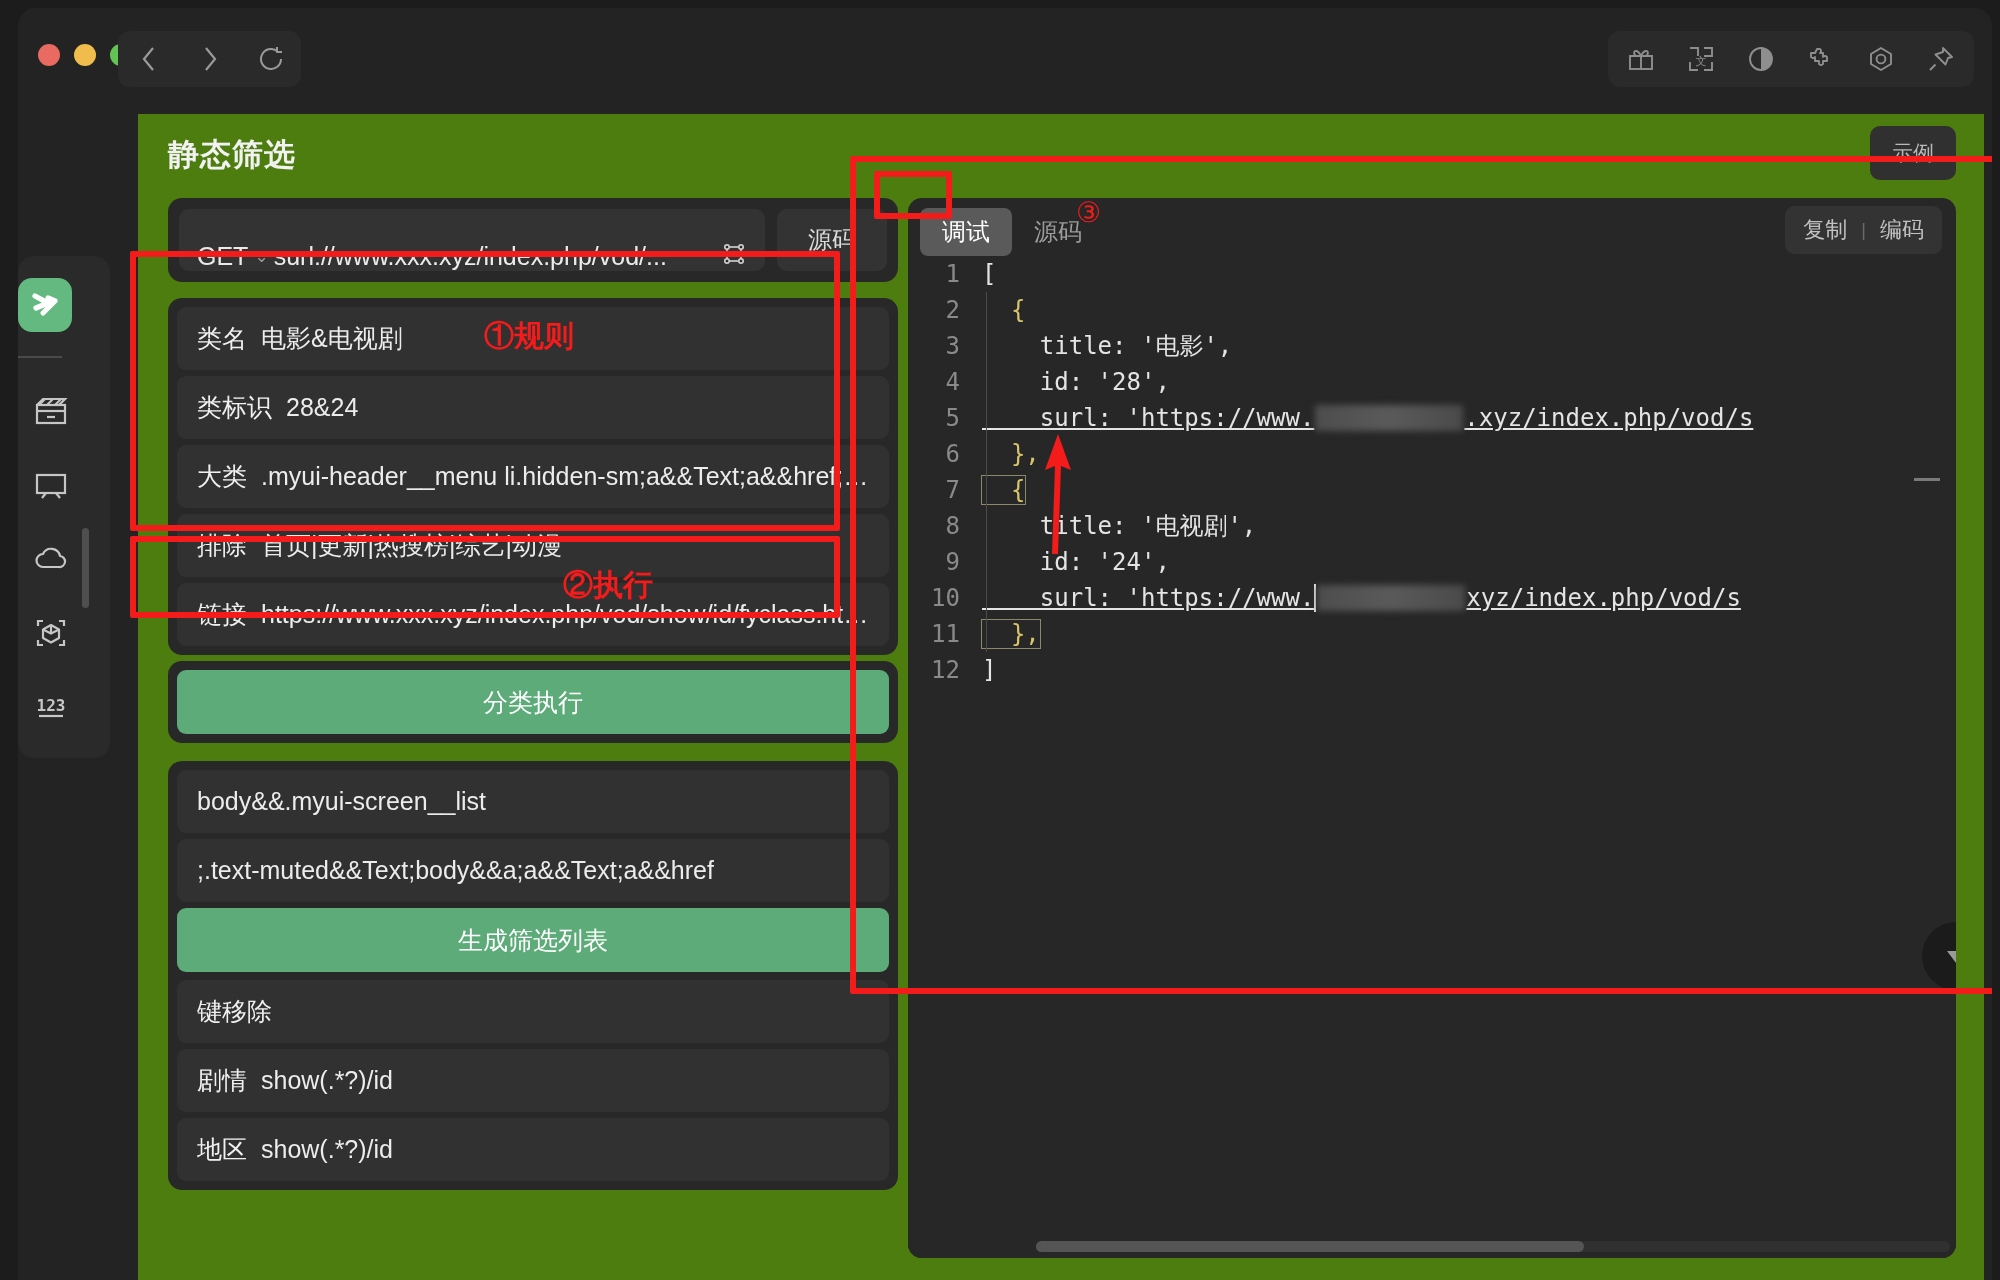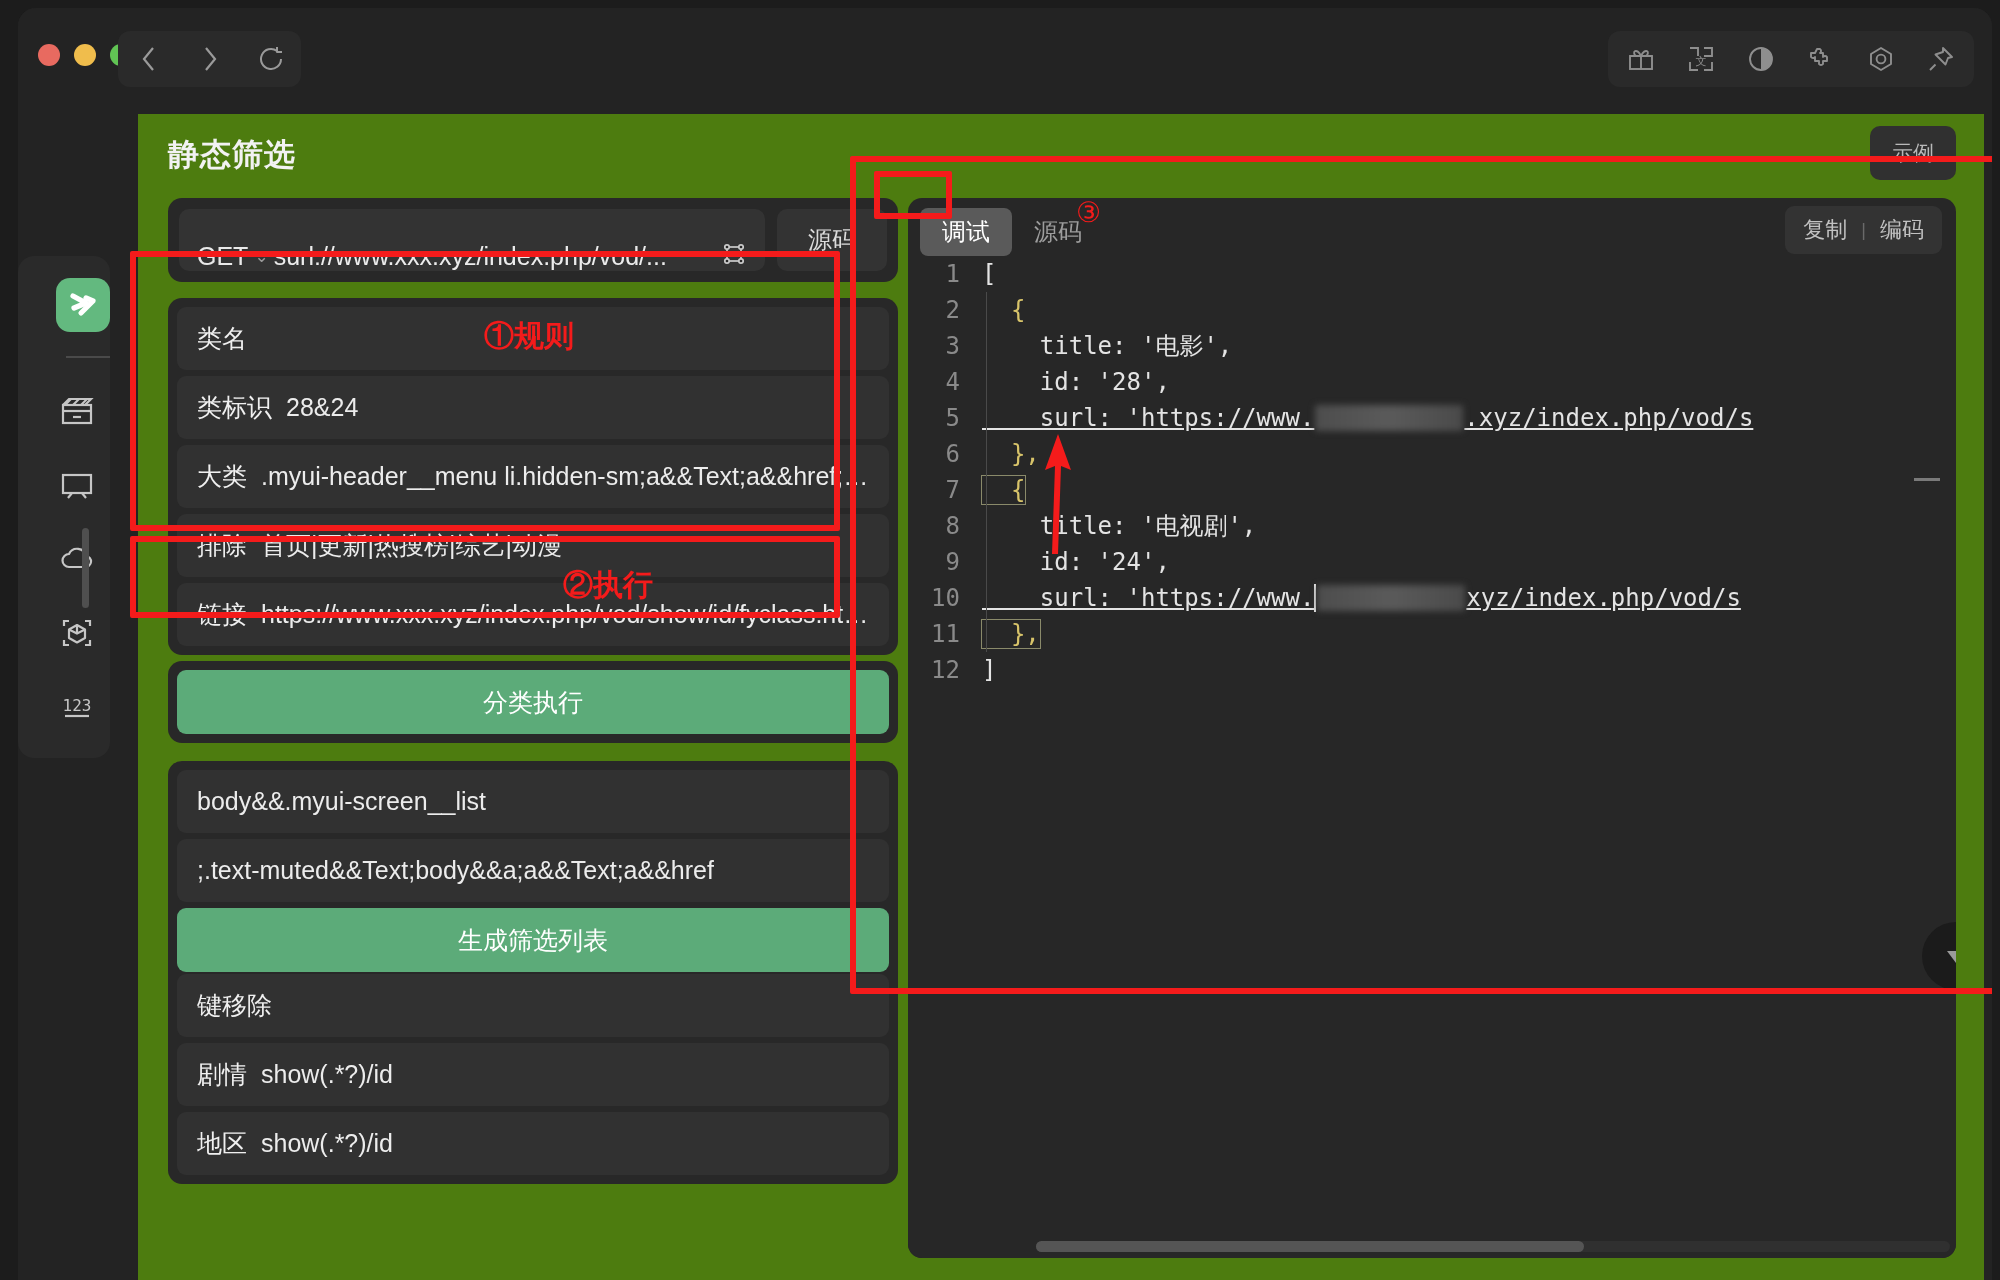--- a/index.html
+++ b/index.html
@@ -59,22 +59,23 @@
   
   .sidebar {
     position: absolute; left: 0; top: 248px;
     width: 92px; bottom: 0;
     background: #232323;
   }
   .sidebar-inner {
     position: absolute; left: 0; top: 0; width: 92px; height: 502px;
     background: #2a2a2a;
     border-radius: 16px;
-    display: flex; flex-direction: column; align-items: flex-end;
+    display: flex; flex-direction: column; align-items: flex-start;
     padding-top: 22px;
+    font-weight: bold;
   }
   .logo {
     width: 54px; height: 54px; border-radius: 14px;
     background: #63b97f;
     display: flex; align-items: center; justify-content: center;
   }
   .sb-divider { width: 44px; height: 2px; background: #4a4a4a; margin: 24px 0 16px; }
   .sb-item {
     width: 66px; height: 74px;
     display: flex; align-items: center; justify-content: center;
@@ -438,20 +439,21 @@
                     <circle cx="20" cy="20" r="2.2" fill="#282828"></circle>
                   </svg>
             </span>
           </div>
           <button class="src-btn">源码</button>
         </div>
 
         <div class="rule-card">
           <div class="row">
             <span class="row-label">类名</span>
+            <span class="row-value">电影&amp;电视剧</span>
           </div>
           <div class="row">
             <span class="row-label">类标识</span>
             <span class="row-value">28&amp;24</span>
           </div>
           <div class="row">
             <span class="row-label">大类</span>
             <span class="row-value">.myui-header__menu li.hidden-sm;a&amp;&amp;Text;a&amp;&amp;href;/ty...</span>
           </div>
           <div class="row">
@@ -468,21 +470,21 @@
           <button class="green-btn">分类执行</button>
         </div>
 
         <div class="group2">
           <div class="row">
             <span class="row-value mono">body&amp;&amp;.myui-screen__list</span>
           </div>
           <div class="row">
             <span class="row-value mono">;.text-muted&amp;&amp;Text;body&amp;&amp;a;a&amp;&amp;Text;a&amp;&amp;href</span>
           </div>
-          <div style="padding:0;margin-bottom:2px;">
+          <div style="padding:0;margin-bottom:8px;">
             <button class="green-btn">生成筛选列表</button>
           </div>
           <div class="row">
             <span class="row-label">键移除</span>
           </div>
           <div class="row">
             <span class="row-label">剧情</span>
             <span class="row-value">show(.*?)/id</span>
           </div>
           <div class="row">

